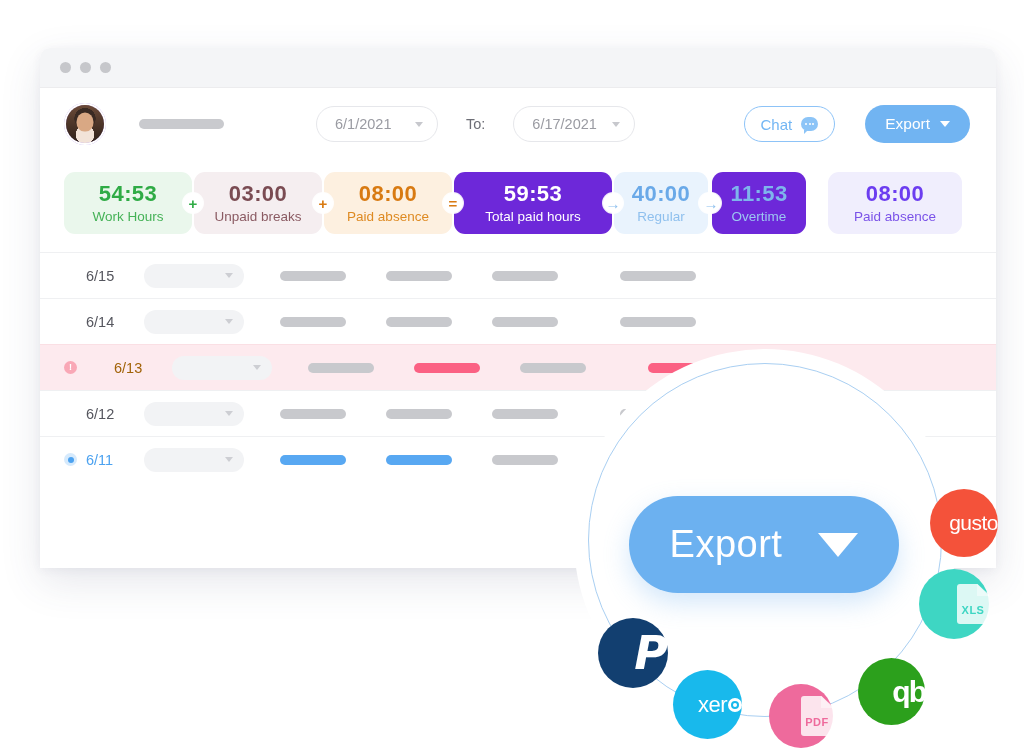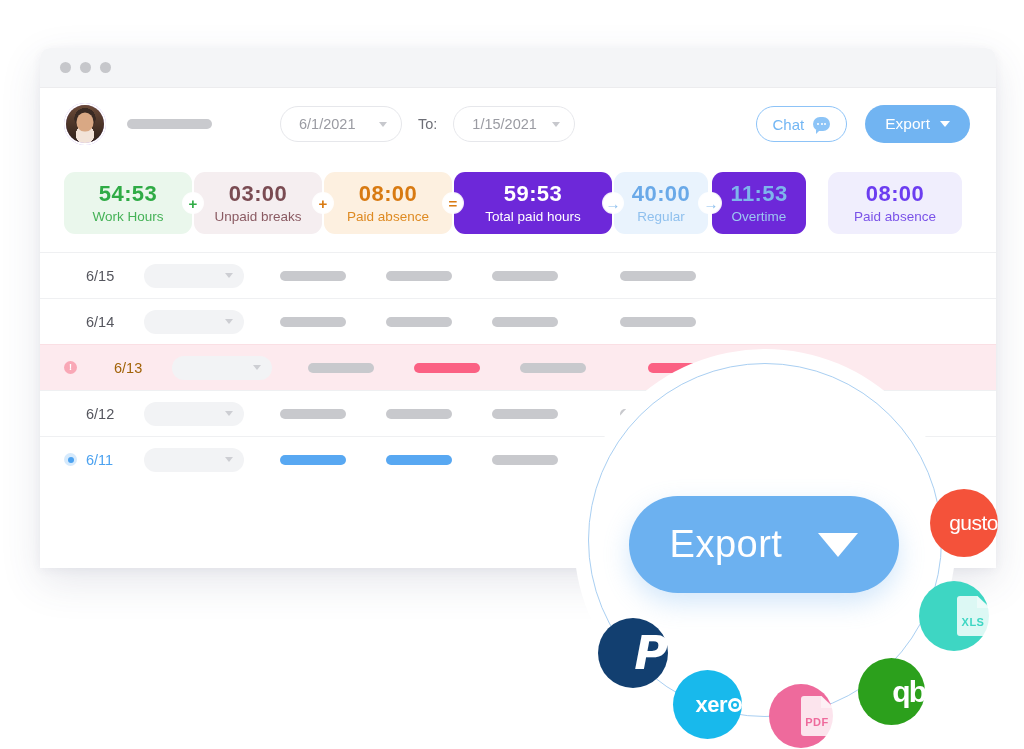--- a/index.html
+++ b/index.html
@@ -23,21 +23,21 @@
   .titlebar {
     height: 40px; background: #f4f5f7;
     display: flex; align-items: center; padding-left: 20px; gap: 9px;
     border-bottom: 1px solid #ececee;
   }
   .dot { width: 11px; height: 11px; border-radius: 50%; background: #c6c7cb; }
 
   
   .toolbar {
     height: 72px; display: flex; align-items: center;
-    padding: 0 26px 0 24px; gap: 4px; justify-content: flex-end;
+    padding: 0 26px 0 24px; gap: 16px; justify-content: flex-end;
   }
   .avatar-wrap {
     width: 42px; height: 42px; border-radius: 50%;
     background: #b49ae8; padding: 2px; flex: 0 0 auto;
     display: flex; align-items: center; justify-content: center;
     box-shadow: 0 0 0 2px #fff inset;
   }
   .avatar-photo {
     width: 38px; height: 38px; border-radius: 50%;
     background: radial-gradient(circle at 50% 78%, #f2e3d8 0 26%, transparent 27%),
@@ -166,26 +166,26 @@
   .big-caret {
     width: 0; height: 0; border-left: 20px solid transparent;
     border-right: 20px solid transparent; border-top: 24px solid #fff;
   }
 
   
   .logo { position: absolute; border-radius: 50%; display: flex;
           align-items: center; justify-content: flex-end; color: #fff; }
   .logo-gusto { left: 930px; top: 489px; width: 68px; height: 68px;
     background: #f4523a; font-size: 21px; letter-spacing: -.5px; }
-  .logo-xls { left: 919px; top: 581px; width: 70px; height: 70px; background: #3ed6c3; }
+  .logo-xls { left: 919px; top: 569px; width: 70px; height: 70px; background: #3ed6c3; }
   .logo-qb  { left: 858px; top: 658px; width: 67px; height: 67px; background: #2ca01c;
     font-size: 30px; font-weight: bold; letter-spacing: -2px; }
   .logo-pdf { left: 769px; top: 684px; width: 64px; height: 64px; background: #ee6a9c; }
   .logo-xero{ left: 673px; top: 670px; width: 69px; height: 69px; background: #18b9ec;
-    font-size: 22px; letter-spacing: -.5px; font-weight: bold; }
+    font-size: 22px; letter-spacing: -.5px; }
   .logo-paychex { left: 598px; top: 618px; width: 70px; height: 70px; background: #123f70; }
   .logo-paychex .p {
     font-size: 46px; font-weight: bold; font-style: italic;
     font-family: "DejaVu Sans", sans-serif; line-height: 1;
   }
   .doc-icon { position: relative; width: 32px; height: 40px; }
   .doc-icon .sheet {
     position: absolute; inset: 0; background: rgba(255,255,255,.82);
     border-radius: 3px; clip-path: polygon(0 0, 64% 0, 100% 27%, 100% 100%, 0 100%);
   }
@@ -224,21 +224,21 @@
       </div>
       <div class="name-bar"></div>
       <div class="tb-left-gap"></div>
 
       <div class="datefield">
         <span>6/1/2021</span>
         <span class="dd-caret"></span>
       </div>
       <span class="to-label">To:</span>
       <div class="datefield">
-        <span>1/15/2021</span>
+        <span>6/17/2021</span>
         <span class="dd-caret"></span>
       </div>
 
       <div class="spacer"></div>
 
       <div class="chat-btn">
         <span>Chat</span>
         <span class="chat-bubble">
             <i></i>
             <i></i>

